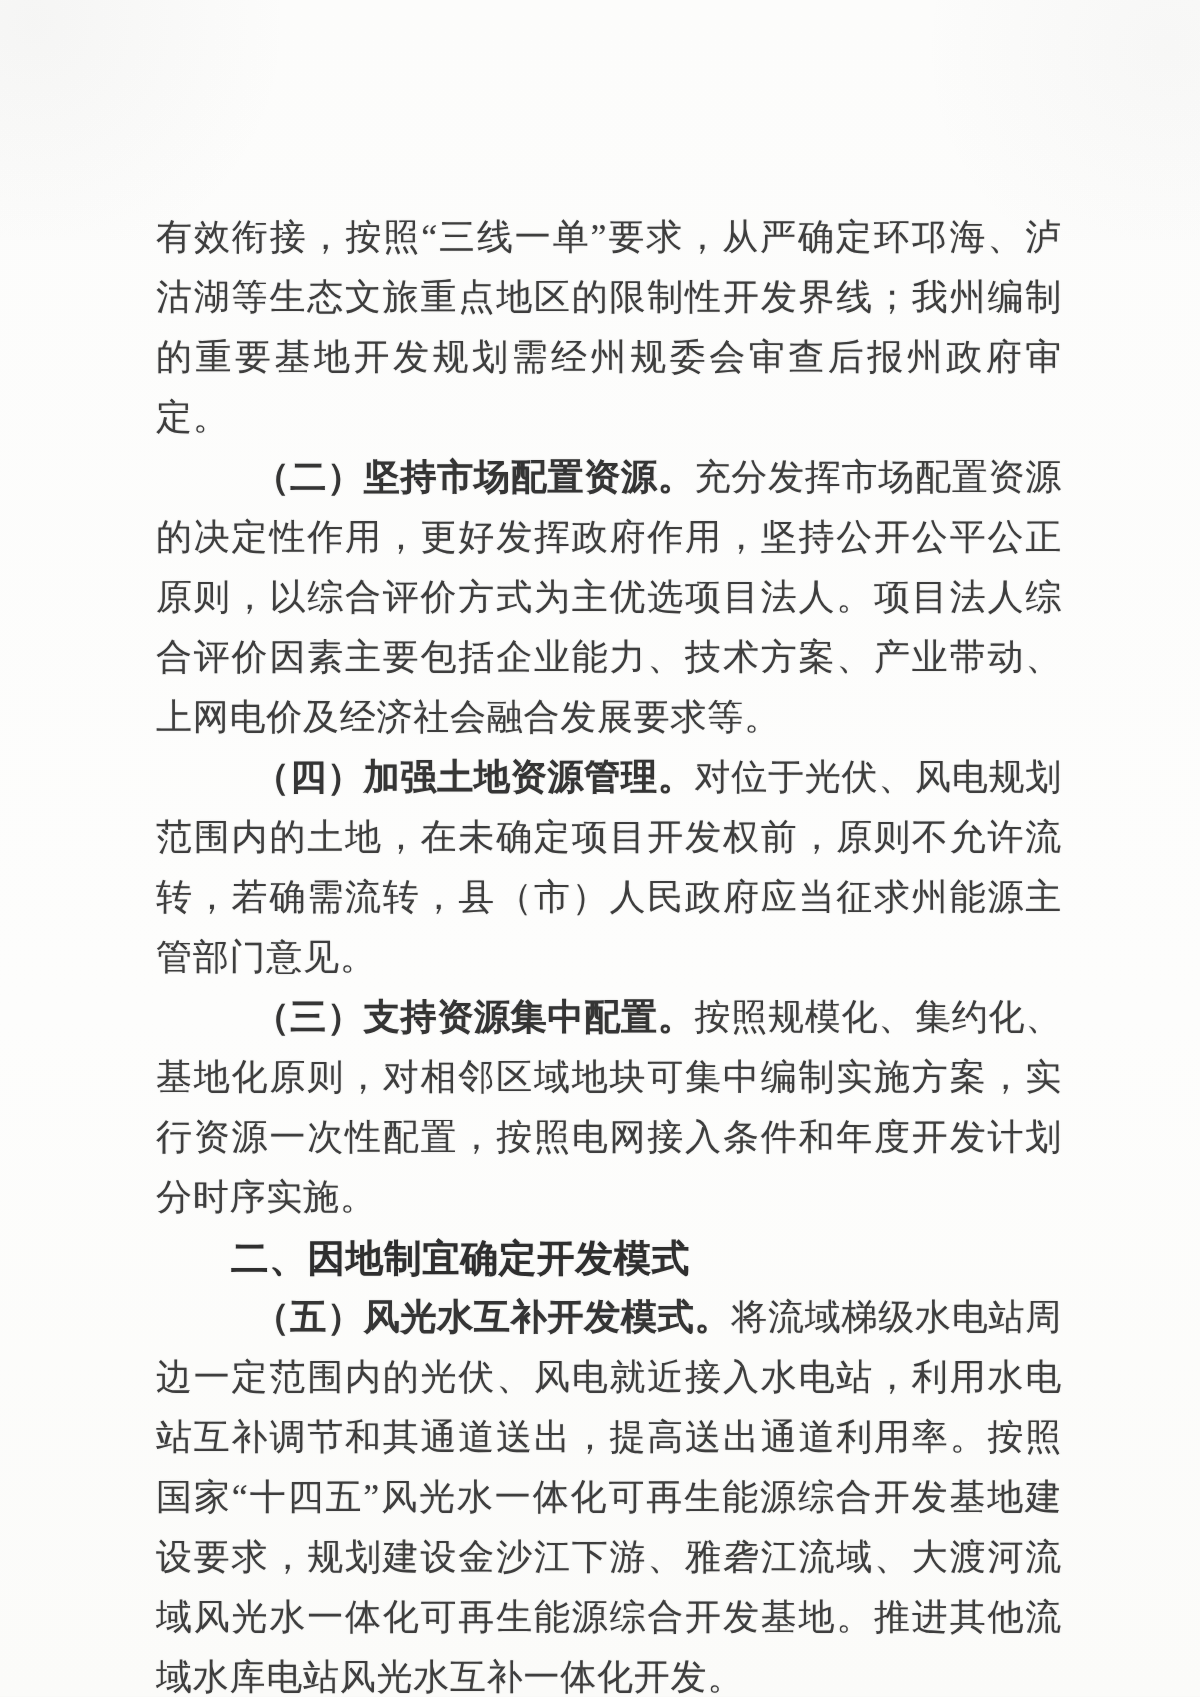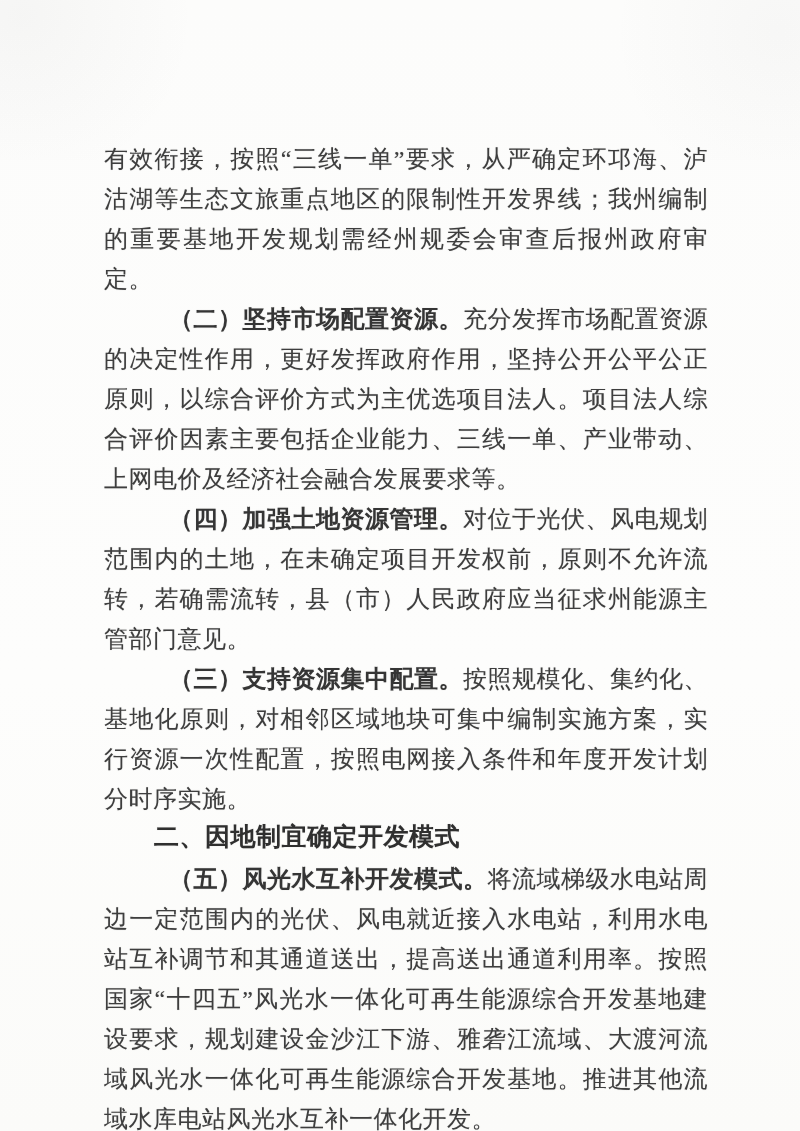--- a/index.html
+++ b/index.html
@@ -57,38 +57,38 @@
     font-weight: bold;
     color: #353535;
     margin-left: 17px;
   }
   .section-heading {
     margin: 0;
     text-indent: 2em;
     font-size: 25px;
     line-height: 40px;
     font-weight: bold;
-    font-family: Liberation Mono, monospace;
+    font-family: Liberation Sans, sans-serif;
     color: #2f2f2f;
     text-align: left;
   }
 </style>
 </head>
 <body>
 
 <div class="page">
 
   <div class="scan-artifact tl"></div>
   <div class="scan-artifact tr"></div>
 
   <div class="content">
 
     <p class="no-indent"><span>有效衔接，按照“三线一单”要求，从严确定环邛海、泸沽湖等生态文旅重点地区的限制性开发界线；我州编制的重要基地开发规划需经州规委会审查后报州政府审定。</span></p>
 
-    <p><span class="lead">（二）坚持市场配置资源。</span><span>充分发挥市场配置资源的决定性作用，更好发挥政府作用，坚持公开公平公正原则，以综合评价方式为主优选项目法人。项目法人综合评价因素主要包括企业能力、三线一单、产业带动、上网电价及经济社会融合发展要求等。</span></p>
+    <p><span class="lead">（二）坚持市场配置资源。</span><span>充分发挥市场配置资源的决定性作用，更好发挥政府作用，坚持公开公平公正原则，以综合评价方式为主优选项目法人。项目法人综合评价因素主要包括企业能力、技术方案、产业带动、上网电价及经济社会融合发展要求等。</span></p>
 
     <p><span class="lead">（四）加强土地资源管理。</span><span>对位于光伏、风电规划范围内的土地，在未确定项目开发权前，原则不允许流转，若确需流转，县（市）人民政府应当征求州能源主管部门意见。</span></p>
 
     <p><span class="lead">（三）支持资源集中配置。</span><span>按照规模化、集约化、基地化原则，对相邻区域地块可集中编制实施方案，实行资源一次性配置，按照电网接入条件和年度开发计划分时序实施。</span></p>
 
     <h2 class="section-heading">二、因地制宜确定开发模式</h2>
 
     <p><span class="lead">（五）风光水互补开发模式。</span><span>将流域梯级水电站周边一定范围内的光伏、风电就近接入水电站，利用水电站互补调节和其通道送出，提高送出通道利用率。按照国家“十四五”风光水一体化可再生能源综合开发基地建设要求，规划建设金沙江下游、雅砻江流域、大渡河流域风光水一体化可再生能源综合开发基地。推进其他流域水库电站风光水互补一体化开发。</span></p>
 
   </div>

